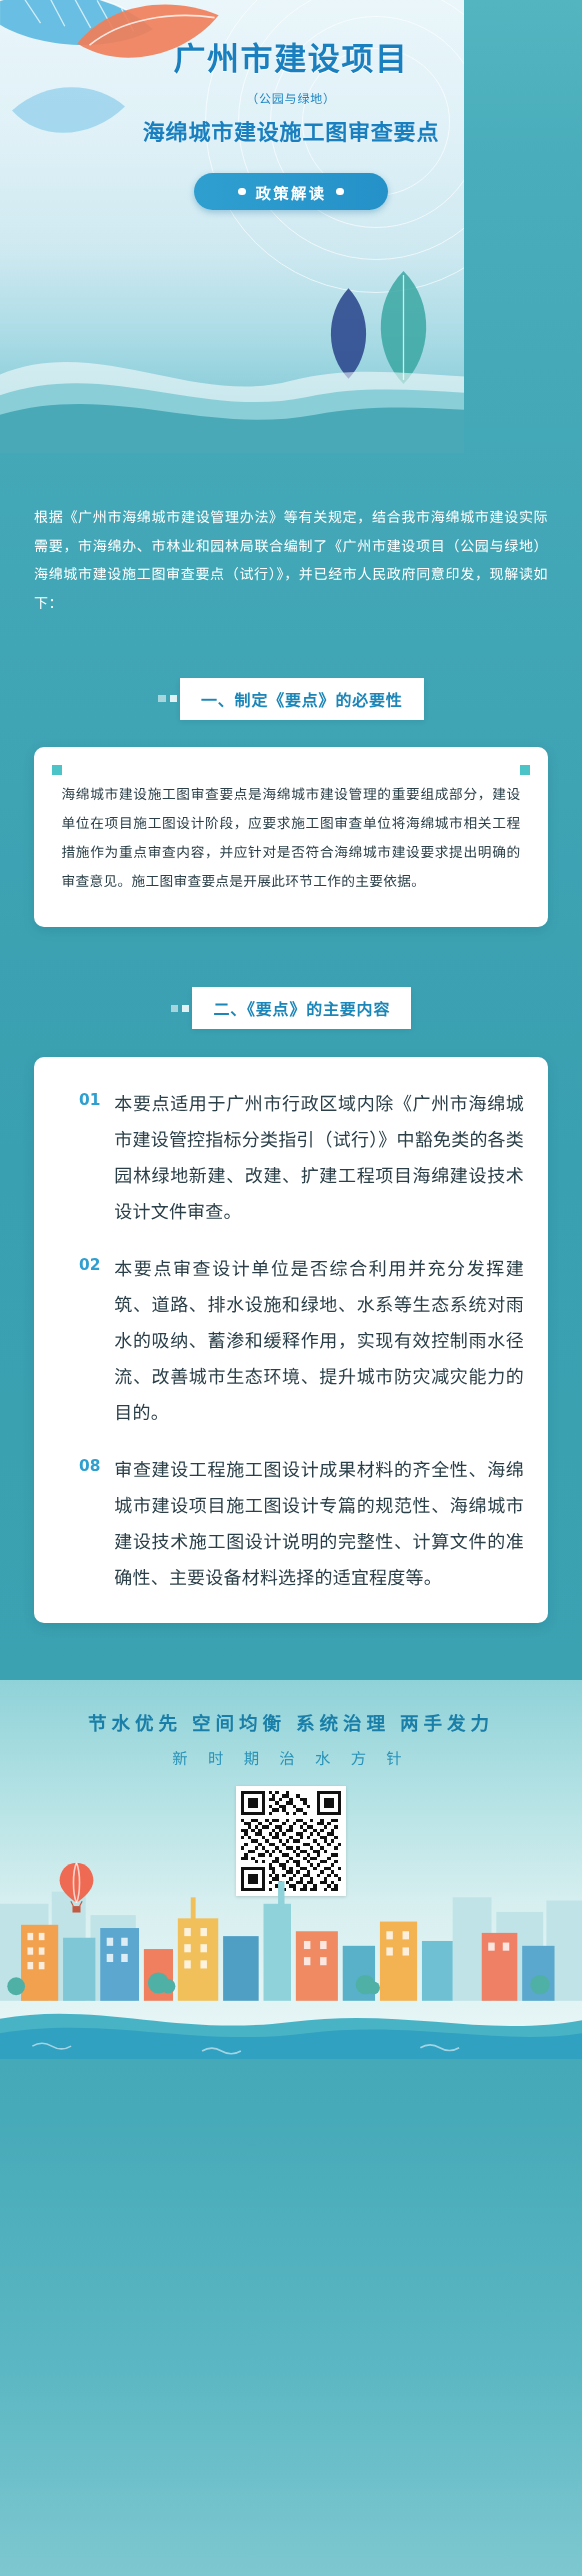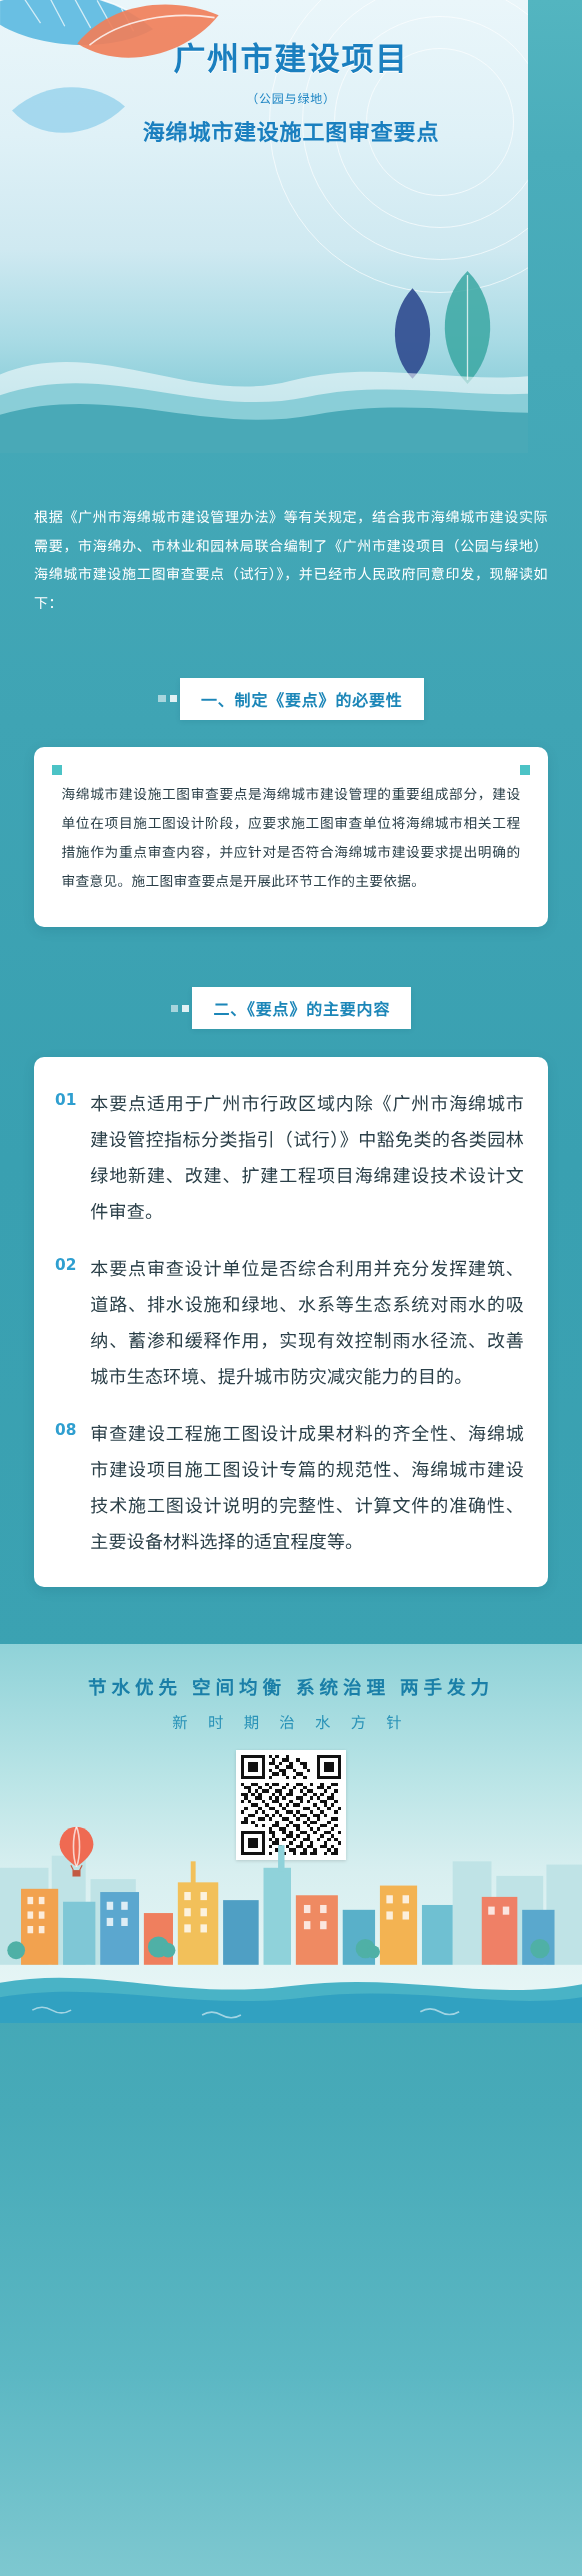--- a/index.html
+++ b/index.html
@@ -13,21 +13,21 @@
     position:relative;
     width:582px;
     min-height:2576px;
     overflow:hidden;
     background:linear-gradient(180deg,#53b5c0 0%,#4aadbb 6%,#45a9b8 14%,#3fa4b4 28%,#39a0b1 45%,#3ba2b2 65%,#47aab8 82%,#5bb7c3 92%,#7ec8d0 100%);
   }
 
   
   .hero{
     position:relative;
-    width:528px;
+    width:464px;
     height:453px;
     background:linear-gradient(180deg,#eaf6fa 0%,#dff1f7 30%,#cfe9f1 55%,#a9dbe5 75%,#6cc0cd 100%);
     overflow:hidden;
   }
   .hero-arcs{position:absolute;right:-97px;top:-57px;width:372px;height:372px;}
   .hero-arcs div{
     position:absolute;border-radius:50%;border:1.6px solid rgba(255,255,255,.65);
   }
   .a1{width:340px;height:340px;left:16px;top:8px;}
   .a2{width:275px;height:275px;left:49px;top:40px;}
@@ -101,21 +101,21 @@
     position:absolute;width:9.7px;height:9.7px;background:#4cc3c6;
   }
   .corner.tl{left:18px;top:18px;}
   .corner.tr{right:18px;top:18px;}
   .card p{
     margin:0;color:#2a3f48;font-size:13.7px;line-height:2.1;text-align:justify;letter-spacing:0.3px;
   }
 
   .card-list{padding:29px 24px 24px 21px;}
   .item{
-    display:flex;gap:11.3px;margin-bottom:21px;align-items:flex-start;
+    display:flex;gap:11.3px;margin-bottom:21px;align-items:flex-start;margin-left:24px;
   }
   .item:last-child{margin-bottom:3.2px;}
   .num{
     flex:0 0 auto;color:#2f9fd0;font-size:15.4px;font-weight:bold;
     line-height:1.9;min-width:24px;font-family:"DejaVu Sans",sans-serif;
   }
   .item p{
     margin:0;color:#2a3f48;font-size:18px;line-height:2.0;text-align:justify;letter-spacing:0.2px;
   }
 
@@ -182,20 +182,25 @@
     <div class="leaf" style="right:87px;top:285px;">
       <svg width="57" height="97" viewBox="0 0 70 120">
         <path d="M35 4 C66 38 62 88 35 116 C8 88 4 38 35 4 Z" fill="#2f4a8f" opacity=".9"></path>
       </svg>
     </div>
 
     <div class="title-wrap">
       <div class="main-title">广州市建设项目</div>
       <div class="sub-title-1">（公园与绿地）</div>
       <div class="sub-title-2">海绵城市建设施工图审查要点</div>
+      <div class="badge">
+        <i class="dot"></i>
+        <span class="txt">政策解读</span>
+        <i class="dot"></i>
+      </div>
     </div>
 
     <svg class="hero-wave" viewBox="0 0 720 170" preserveAspectRatio="none" width="582" height="137">
       <path d="M0,70 C120,20 240,110 360,78 C480,46 600,96 720,60 L720,170 L0,170 Z" fill="#ffffff" opacity=".55"></path>
       <path d="M0,96 C130,50 250,126 380,98 C500,72 620,112 720,84 L720,170 L0,170 Z" fill="#7fc9d4" opacity=".85"></path>
       <path d="M0,120 C140,80 250,146 390,120 C520,96 630,130 720,112 L720,170 L0,170 Z" fill="#49a9b7"></path>
     </svg>
   </div>
 
   <div class="content">

